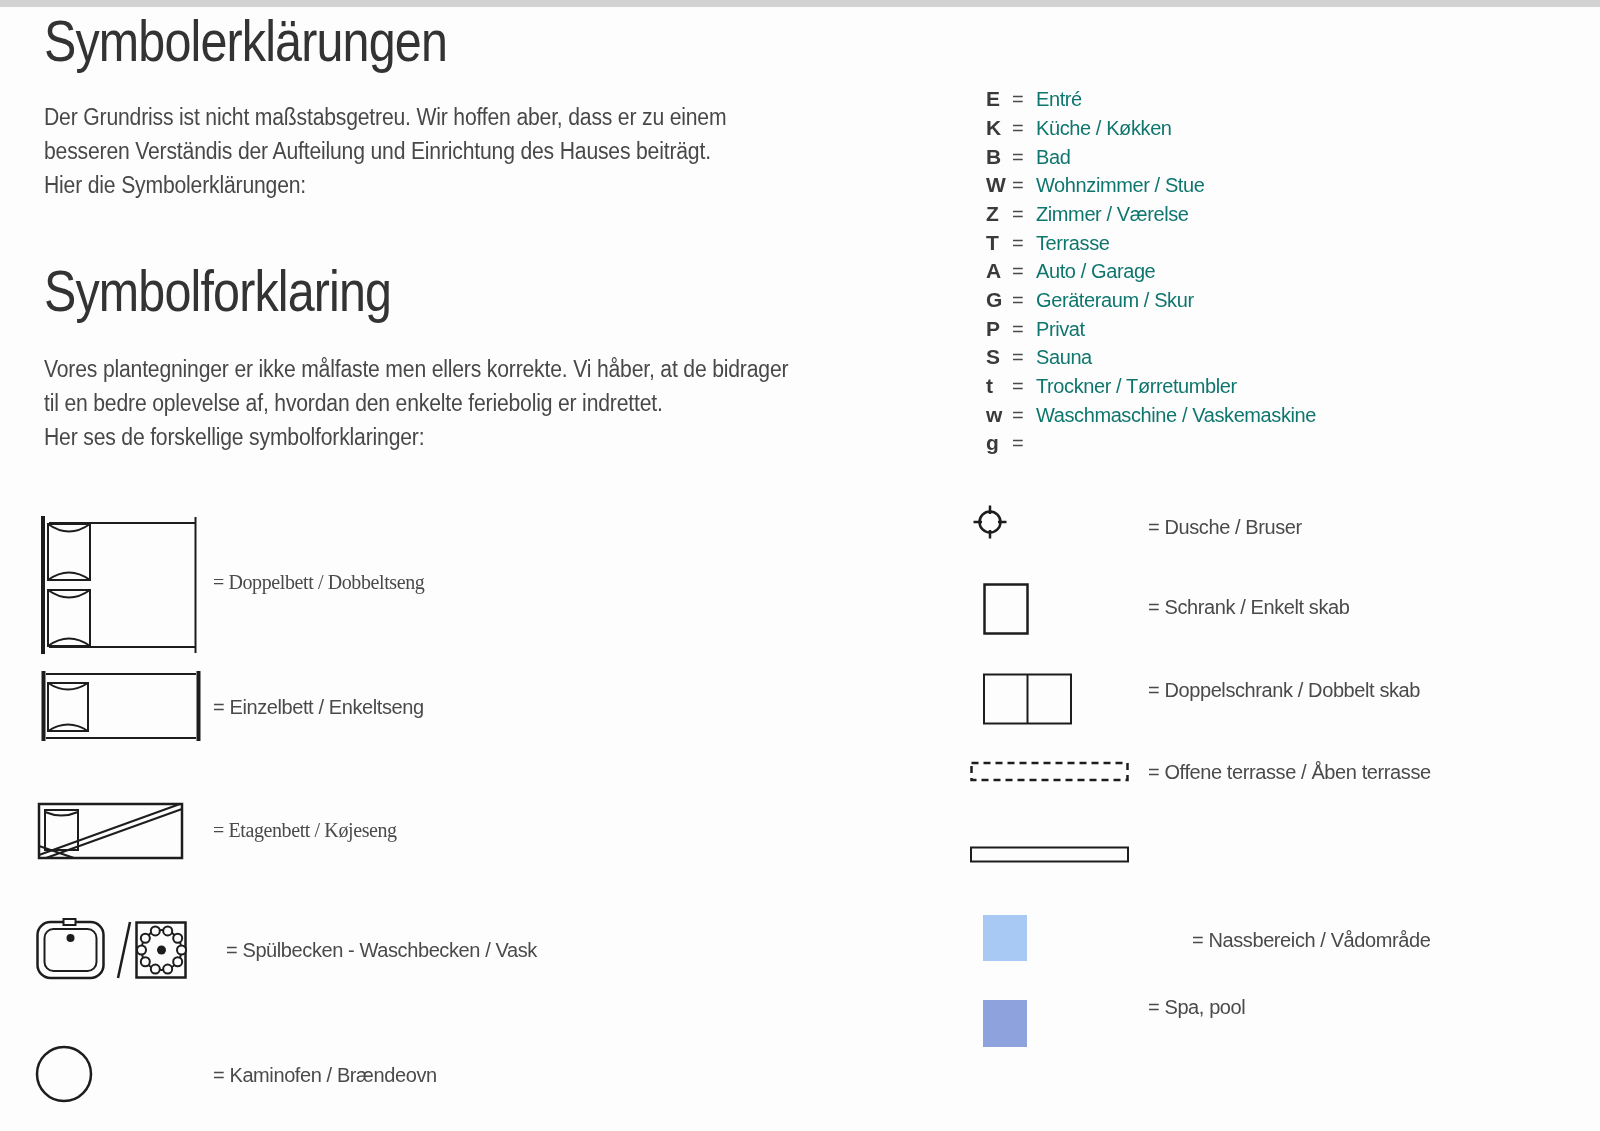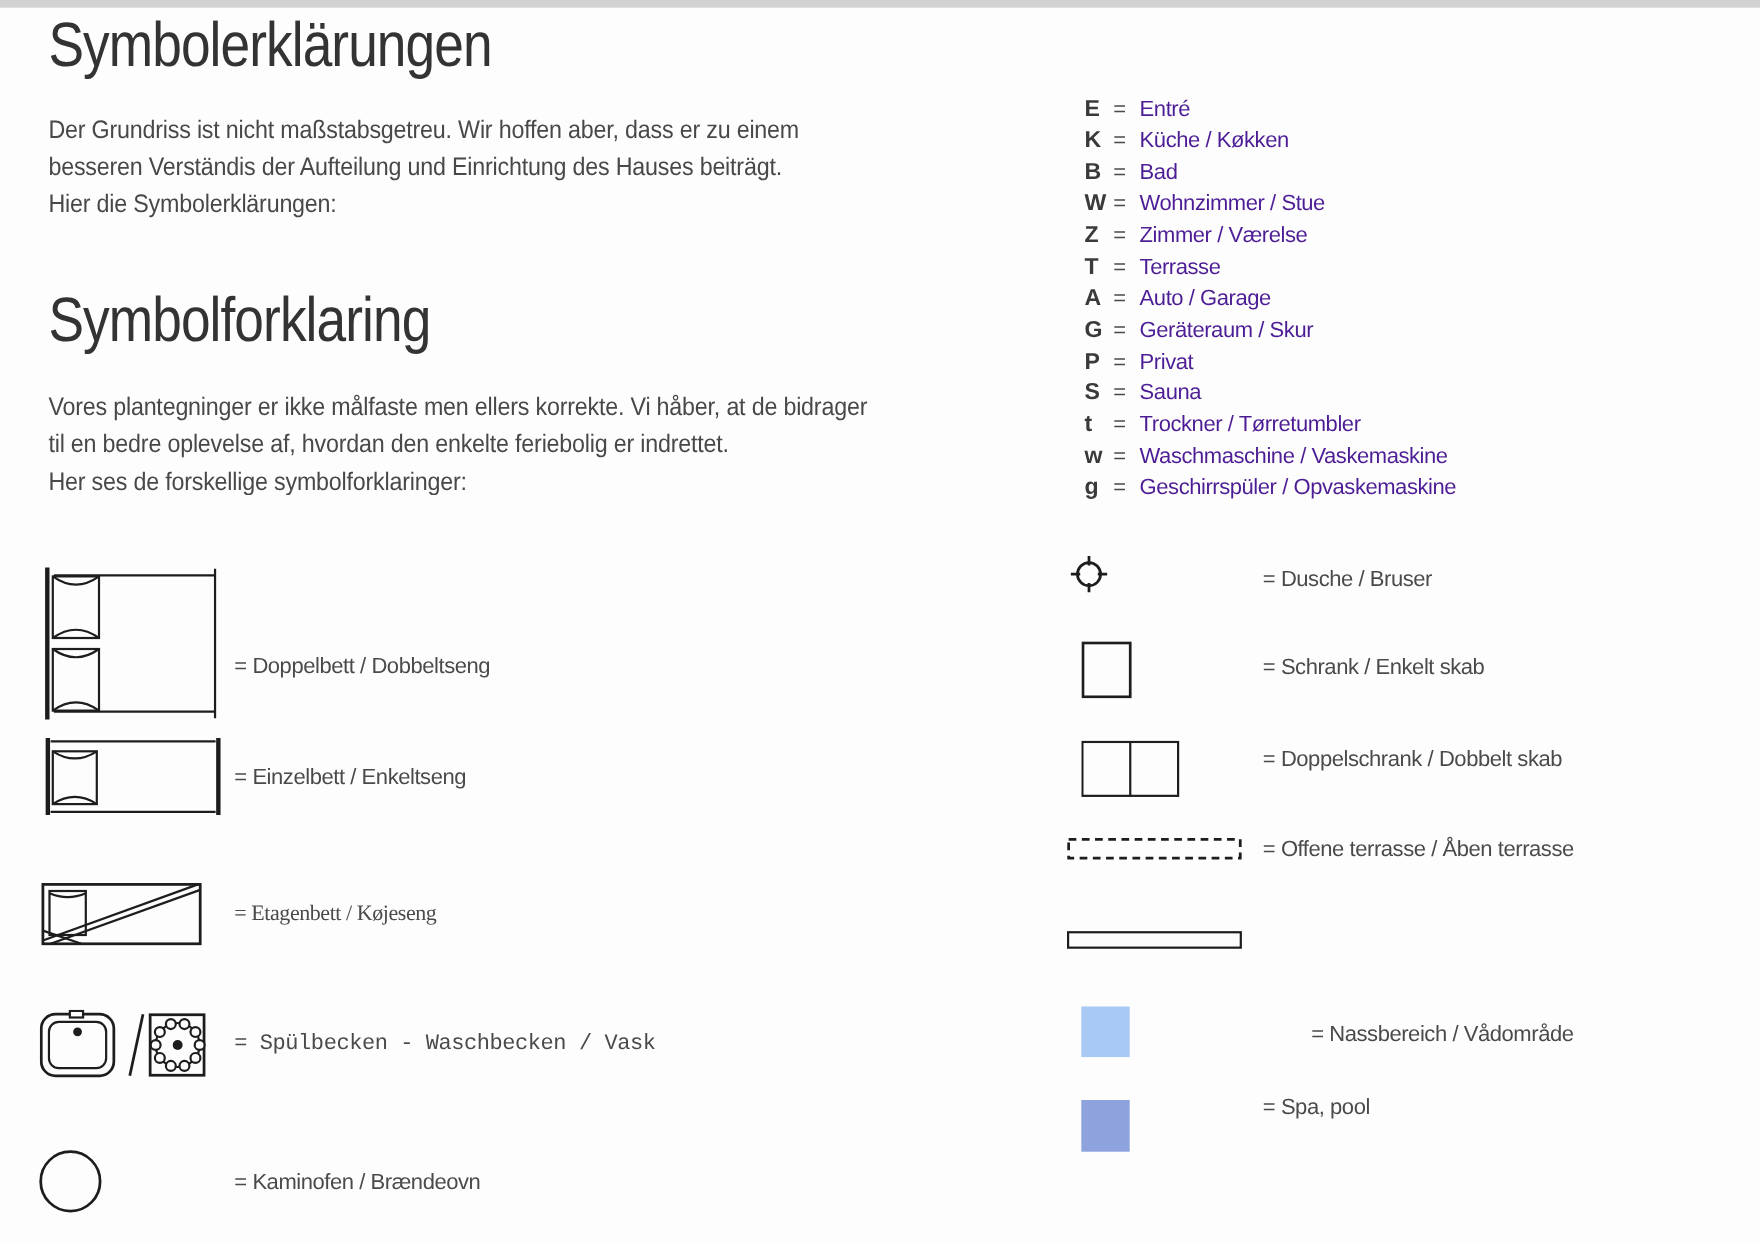--- a/index.html
+++ b/index.html
@@ -13,21 +13,21 @@
     position:absolute;left:44px;margin:0;font-size:57px;font-weight:400;color:#333;
     letter-spacing:-1px;transform:scaleX(0.85);transform-origin:left top;white-space:nowrap;
   }
   .intro{
     position:absolute;left:44px;margin:0;font-size:23px;line-height:34px;color:#484848;
     letter-spacing:-0.2px;white-space:pre-line;transform:scaleX(0.92);transform-origin:left top;
   }
   .code-row{position:absolute;left:986px;display:flex;align-items:baseline;line-height:26px;white-space:nowrap;}
   .code-key{width:26px;font-size:21px;font-weight:700;color:#3a3a3a;letter-spacing:-0.3px;}
   .code-eq{width:24px;font-size:20px;color:#4a4a4a;}
-  .code-val{font-size:20px;color:#4c1d95;letter-spacing:-0.4px;}
+  .code-val{font-size:20px;color:#0f766e;letter-spacing:-0.4px;}
   .sym-label{
     position:absolute;font-size:20px;line-height:26px;color:#4a4a4a;
     letter-spacing:-0.4px;white-space:nowrap;
   }
   .sym{position:absolute;}
   .swatch{position:absolute;width:44px;}
   svg{display:block;}
   svg .ln{stroke:#1d1d1d;fill:none;}
 </style>
 </head>
@@ -103,37 +103,36 @@
         <span class="code-val">Trockner / Tørretumbler</span>
       </div>
     <div class="code-row" style="top:402px;">
         <span class="code-key">w</span>
         <span class="code-eq">=</span>
         <span class="code-val">Waschmaschine / Vaskemaskine</span>
       </div>
     <div class="code-row" style="top:430px;">
         <span class="code-key">g</span>
         <span class="code-eq">=</span>
-        <span class="code-val">Geschirrspüler / Opvaskemaskine</span>
       </div>
   </div>
 
   <svg class="sym" style="left:36px;top:512px;" width="165" height="146">
     <line class="ln" x1="7" y1="4" x2="7" y2="142" stroke-width="4"></line>
     <line class="ln" x1="13" y1="11" x2="160" y2="11" stroke-width="2"></line>
     <line class="ln" x1="13" y1="135" x2="160" y2="135" stroke-width="2"></line>
     <line class="ln" x1="159.5" y1="5" x2="159.5" y2="141" stroke-width="2"></line>
     <rect class="ln" x="12" y="12" width="42" height="56" stroke-width="2"></rect>
     <path class="ln" d="M12,12 Q33,27 54,12" stroke-width="2"></path>
     <path class="ln" d="M12,68 Q33,53 54,68" stroke-width="2"></path>
     <rect class="ln" x="12" y="78" width="42" height="56" stroke-width="2"></rect>
     <path class="ln" d="M12,78 Q33,93 54,78" stroke-width="2"></path>
     <path class="ln" d="M12,134 Q33,119 54,134" stroke-width="2"></path>
   </svg>
-  <div class="sym-label" style="left:213px;top:593px;">= Doppelbett / Dobbeltseng</div>
+  <div class="sym-label" style="left:213px;top:569px;font-family:Liberation Serif, serif;">= Doppelbett / Dobbeltseng</div>
 
   <svg class="sym" style="left:38px;top:666px;" width="168" height="78">
     <line class="ln" x1="5.5" y1="5" x2="5.5" y2="75" stroke-width="4"></line>
     <line class="ln" x1="160.5" y1="5" x2="160.5" y2="75" stroke-width="4"></line>
     <line class="ln" x1="8" y1="8" x2="158" y2="8" stroke-width="2"></line>
     <line class="ln" x1="8" y1="72" x2="158" y2="72" stroke-width="2"></line>
     <rect class="ln" x="10" y="17" width="40" height="48" stroke-width="2"></rect>
     <path class="ln" d="M10,17 Q30,30 50,17" stroke-width="2"></path>
     <path class="ln" d="M10,65 Q30,52 50,65" stroke-width="2"></path>
   </svg>
@@ -162,21 +161,21 @@
     <circle cx="131.68" cy="51.02" r="4.5" fill="#fdfdfd" stroke="#1d1d1d" stroke-width="2"></circle>
     <circle cx="119.32" cy="51.02" r="4.5" fill="#fdfdfd" stroke="#1d1d1d" stroke-width="2"></circle>
     <circle cx="109.32" cy="43.76" r="4.5" fill="#fdfdfd" stroke="#1d1d1d" stroke-width="2"></circle>
     <circle cx="105.5" cy="32" r="4.5" fill="#fdfdfd" stroke="#1d1d1d" stroke-width="2"></circle>
     <circle cx="109.32" cy="20.24" r="4.5" fill="#fdfdfd" stroke="#1d1d1d" stroke-width="2"></circle>
     <circle cx="119.32" cy="12.98" r="4.5" fill="#fdfdfd" stroke="#1d1d1d" stroke-width="2"></circle>
     <circle cx="131.68" cy="12.98" r="4.5" fill="#fdfdfd" stroke="#1d1d1d" stroke-width="2"></circle>
     <circle cx="141.68" cy="20.24" r="4.5" fill="#fdfdfd" stroke="#1d1d1d" stroke-width="2"></circle>
     <circle cx="125.5" cy="32" r="4.5" fill="#1d1d1d"></circle>
   </svg>
-  <div class="sym-label" style="left:213px;top:937px;font-family:Liberation Mono, monospace;">= Spülbecken - Waschbecken / Vask</div>
+  <div class="sym-label" style="left:226px;top:937px;">= Spülbecken - Waschbecken / Vask</div>
 
   <svg class="sym" style="left:34px;top:1044px;" width="60" height="60">
     <circle class="ln" cx="30" cy="30" r="27" stroke-width="2.5"></circle>
   </svg>
   <div class="sym-label" style="left:213px;top:1062px;">= Kaminofen / Brændeovn</div>
 
   <svg class="sym" style="left:971px;top:503px;" width="38" height="38">
     <circle class="ln" cx="19" cy="19" r="10.5" stroke-width="2.5"></circle>
     <line class="ln" x1="19" y1="2.5" x2="19" y2="11" stroke-width="2.5"></line>
     <line class="ln" x1="19" y1="27" x2="19" y2="35.5" stroke-width="2.5"></line>

